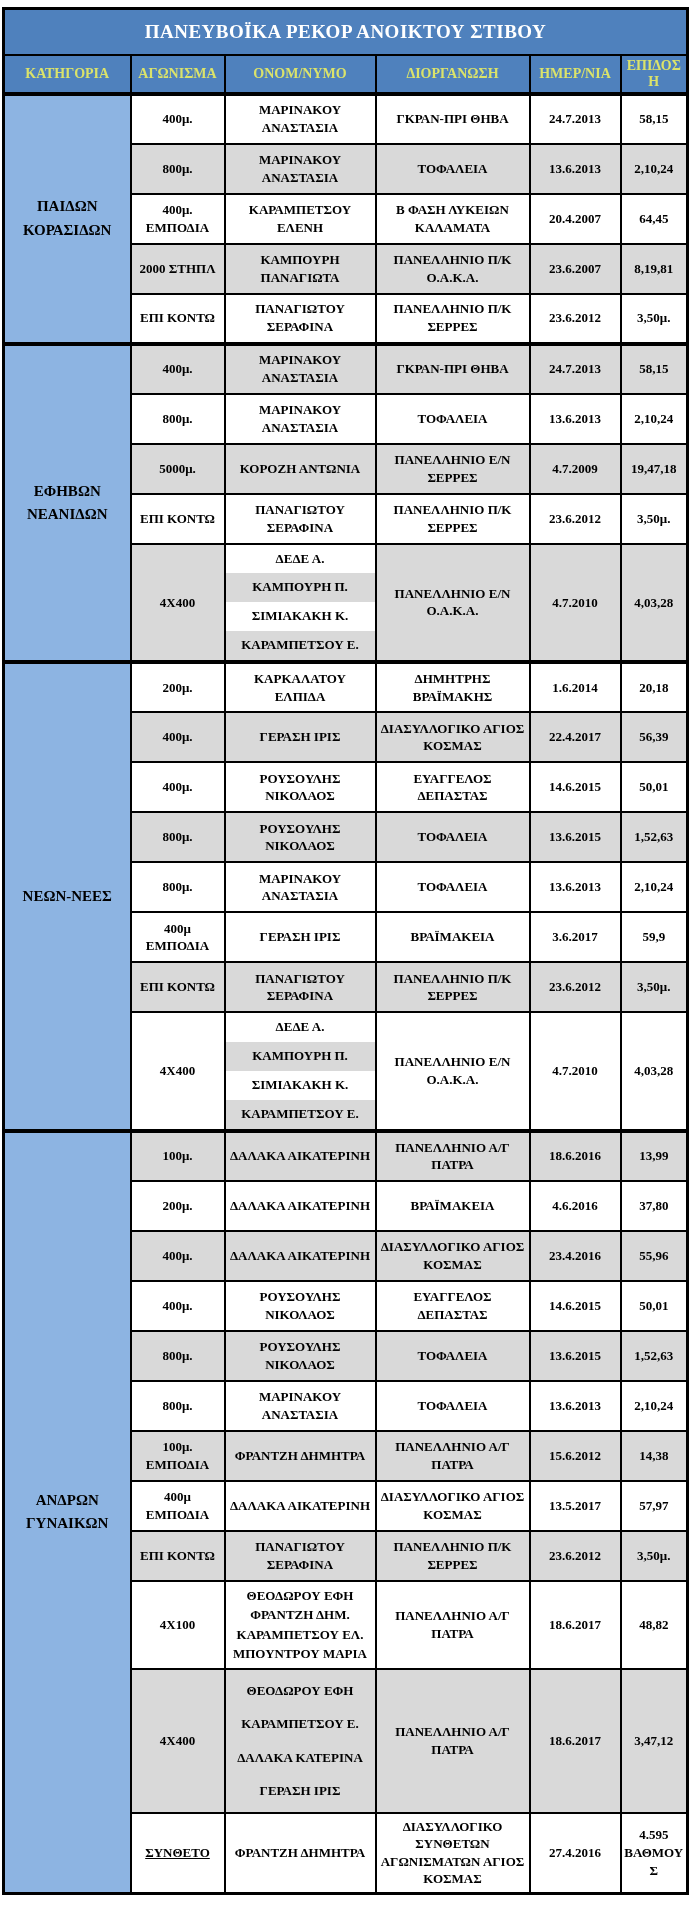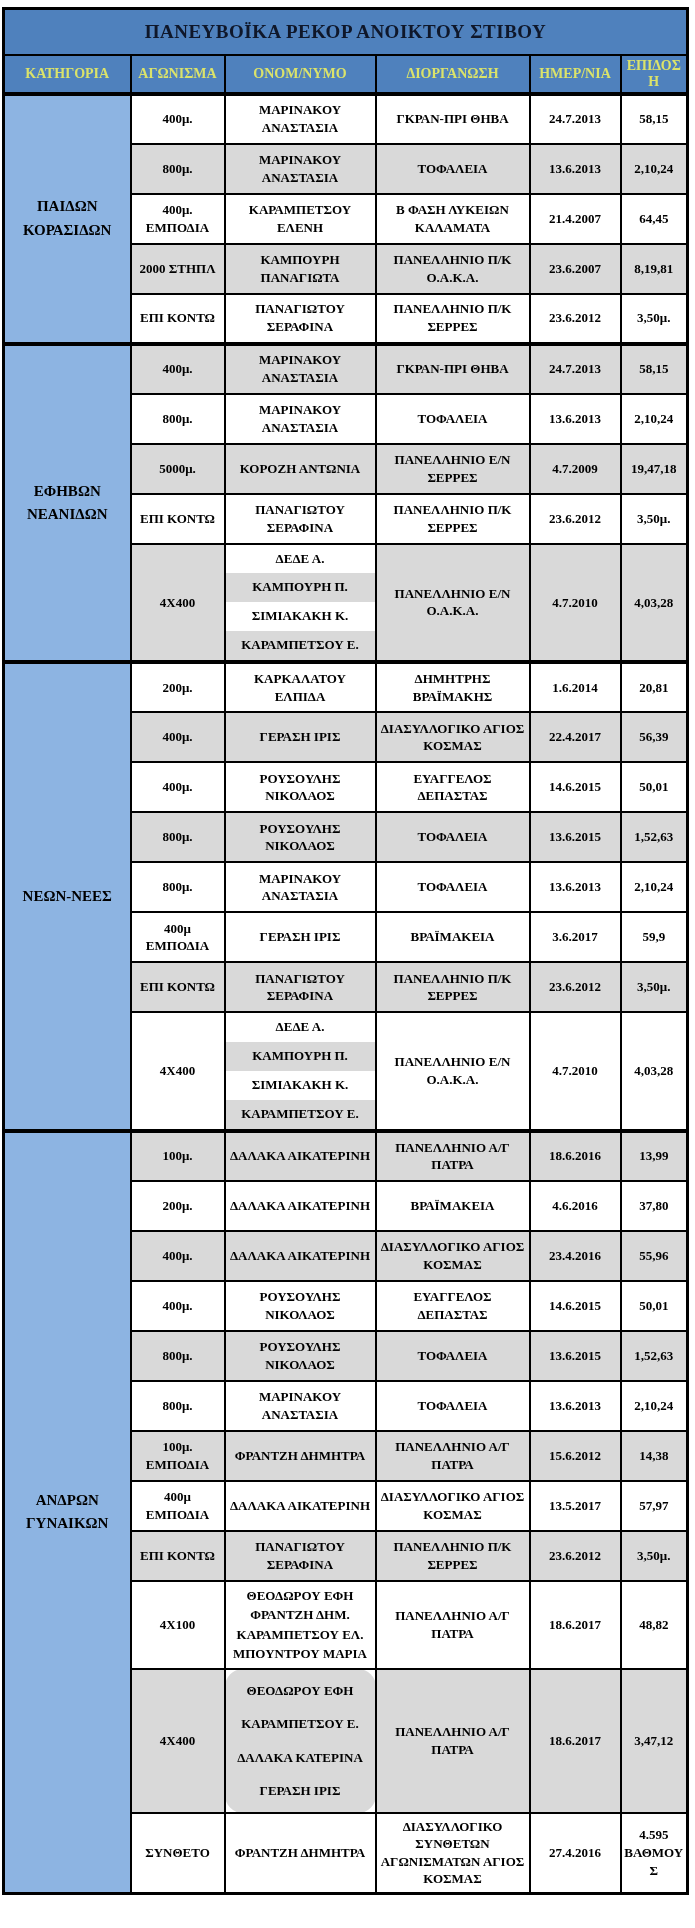--- a/index.html
+++ b/index.html
@@ -21,21 +21,21 @@
     border: 2px solid #000;
     text-align: center;
     vertical-align: middle;
     color: #000;
     font-weight: bold;
     overflow: hidden;
     word-wrap: break-word;
   }
   tr.title-row th {
     background: #4f81bd;
-    color: #0f172a;
+    color: #ffffff;
     font-size: 19px;
     height: 46px;
     letter-spacing: 0.5px;
     padding: 2px;
   }
   tr.head-row th {
     background: #4f81bd;
     color: #dbe36a;
     font-size: 14px;
     height: 27px;
@@ -57,25 +57,25 @@
   tr.g td.cell { background: #d9d9d9; }
   tr.reg td.cell { height: 50px; }
 
   
   td.striped { padding: 0; }
   td.striped .chip { padding: 6px 2px; line-height: 1.3; }
   td.striped .chip:nth-child(odd)  { background: #ffffff; }
   td.striped .chip:nth-child(even) { background: #d9d9d9; }
 
   
-  td.multi { padding: 4px 2px; border-radius: 18px; }
+  td.multi { padding: 4px 2px; }
   td.multi.tight .nline { padding: 1px 0; }
   td.multi.loose .nline { padding: 8px 0; }
 
-  td.synth { height: 80px; }
+  td.synth { height: 80px; text-decoration: underline; }
 
   
   tr.sec-top td { border-top: 4px solid #000; }
 </style>
 </head>
 <body>
 
 <div class="page">
 <table class="records">
   <colgroup>
@@ -113,21 +113,21 @@
       <td class="cell">800μ.</td>
       <td class="cell">ΜΑΡΙΝΑΚΟΥ ΑΝΑΣΤΑΣΙΑ</td>
       <td class="cell">ΤΟΦΑΛΕΙΑ</td>
       <td class="cell">13.6.2013</td>
       <td class="cell">2,10,24</td>
     </tr>
     <tr class="w reg">
       <td class="cell">400μ. ΕΜΠΟΔΙΑ</td>
       <td class="cell">ΚΑΡΑΜΠΕΤΣΟΥ ΕΛΕΝΗ</td>
       <td class="cell">Β ΦΑΣΗ ΛΥΚΕΙΩΝ ΚΑΛΑΜΑΤΑ</td>
-      <td class="cell">21.4.2007</td>
+      <td class="cell">20.4.2007</td>
       <td class="cell">64,45</td>
     </tr>
     <tr class="g reg">
       <td class="cell">2000 ΣΤΗΠΛ</td>
       <td class="cell">ΚΑΜΠΟΥΡΗ ΠΑΝΑΓΙΩΤΑ</td>
       <td class="cell">ΠΑΝΕΛΛΗΝΙΟ Π/Κ Ο.Α.Κ.Α.</td>
       <td class="cell">23.6.2007</td>
       <td class="cell">8,19,81</td>
     </tr>
     <tr class="w reg">
@@ -179,21 +179,21 @@
       <td class="cell">4.7.2010</td>
       <td class="cell">4,03,28</td>
     </tr>
 
     <tr class="w reg sec-top">
       <td class="cat" rowspan="8">ΝΕΩΝ-ΝΕΕΣ</td>
       <td class="cell">200μ.</td>
       <td class="cell">ΚΑΡΚΑΛΑΤΟΥ ΕΛΠΙΔΑ</td>
       <td class="cell">ΔΗΜΗΤΡΗΣ ΒΡΑΪΜΑΚΗΣ</td>
       <td class="cell">1.6.2014</td>
-      <td class="cell">20,81</td>
+      <td class="cell">20,18</td>
     </tr>
     <tr class="g reg">
       <td class="cell">400μ.</td>
       <td class="cell">ΓΕΡΑΣΗ ΙΡΙΣ</td>
       <td class="cell">ΔΙΑΣΥΛΛΟΓΙΚΟ ΑΓΙΟΣ ΚΟΣΜΑΣ</td>
       <td class="cell">22.4.2017</td>
       <td class="cell">56,39</td>
     </tr>
     <tr class="w reg">
       <td class="cell">400μ.</td>

